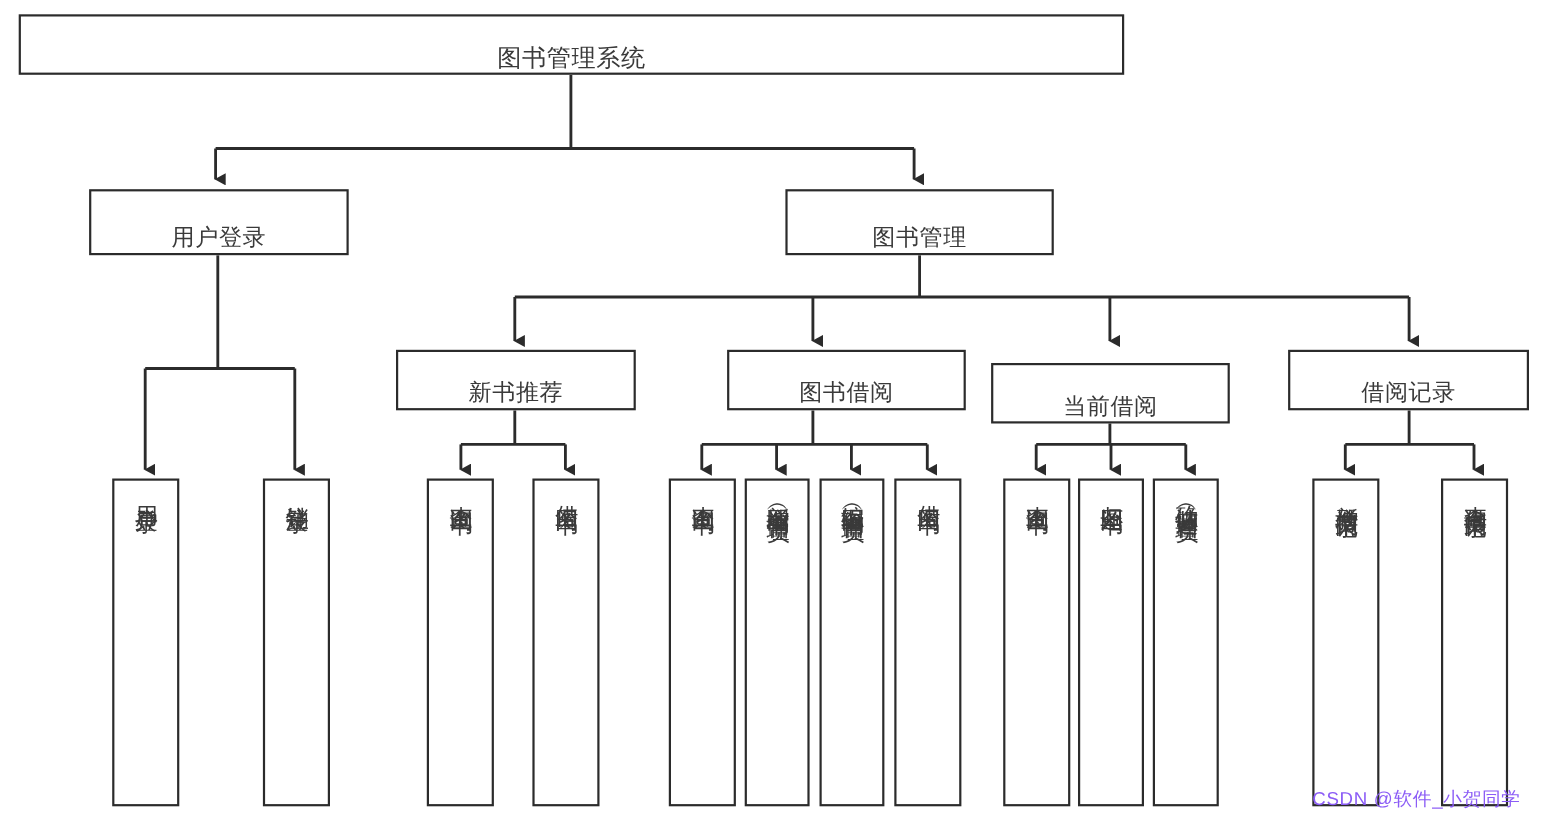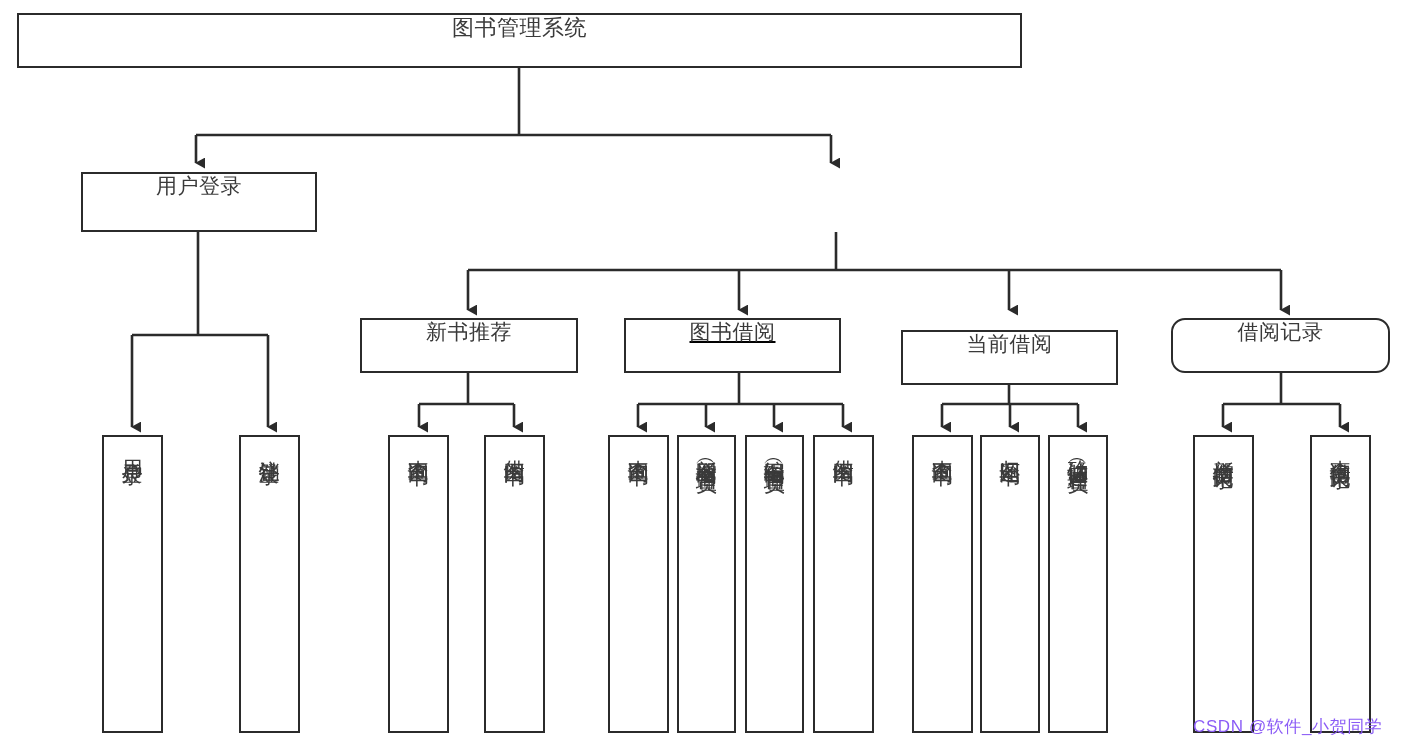--- a/index.html
+++ b/index.html
@@ -23,21 +23,21 @@
     top: 0;
     width: 1405px;
     height: 747px;
   }
   .node {
     position: absolute;
     box-sizing: border-box;
     background: #ffffff;
     border: 2.2px solid #2b2b2b;
     display: flex;
-    align-items: flex-start;
+    align-items: flex-end;
     justify-content: center;
     z-index: 3;
   }
   .node-label {
     color: #3a3a3a;
     font-size: 21px;
     line-height: 1.18;
     letter-spacing: 0.5px;
     text-align: center;
     white-space: nowrap;
@@ -123,31 +123,34 @@
     </g>
   </svg>
 
   <div class="node root" style="left:17px; top:13px; width:1005px; height:55px;">
     <span class="node-label">图书管理系统</span>
   </div>
 
   <div class="node level1" style="left:81px; top:172px; width:236px; height:60px;">
     <span class="node-label">用户登录</span>
   </div>
+  <div class="node level1" style="left:714px; top:172px; width:244px; height:60px;">
+    <span class="node-label">图书管理</span>
+  </div>
 
   <div class="node level2" style="left:360px; top:318px; width:218px; height:55px;">
     <span class="node-label">新书推荐</span>
   </div>
-  <div class="node level2" style="left:624px; top:318px; width:217px; height:55px;text-decoration:underline;">
+  <div class="node level2" style="left:661px; top:318px; width:217px; height:55px;">
     <span class="node-label">图书借阅</span>
   </div>
   <div class="node level2" style="left:901px; top:318px; width:217px; height:55px;margin-top:12px;">
     <span class="node-label">当前借阅</span>
   </div>
-  <div class="node level2" style="left:1171px; top:318px; width:219px; height:55px;border-radius:14px;">
+  <div class="node level2" style="left:1171px; top:318px; width:219px; height:55px;">
     <span class="node-label">借阅记录</span>
   </div>
 
   <div class="node leaf" style="left:102px; top:435px; width:61px; height:298px;">
     <span class="node-label">用户登录</span>
   </div>
   <div class="node leaf" style="left:239px; top:435px; width:61px; height:298px;">
     <span class="node-label">注销登录</span>
   </div>
 

